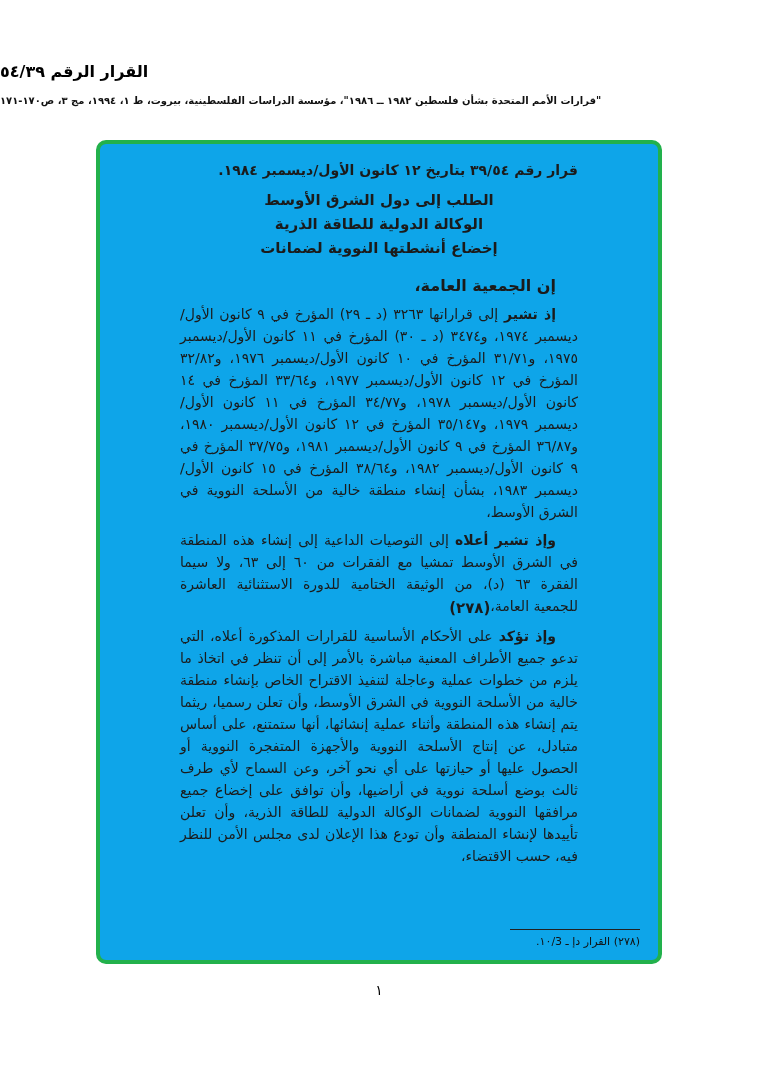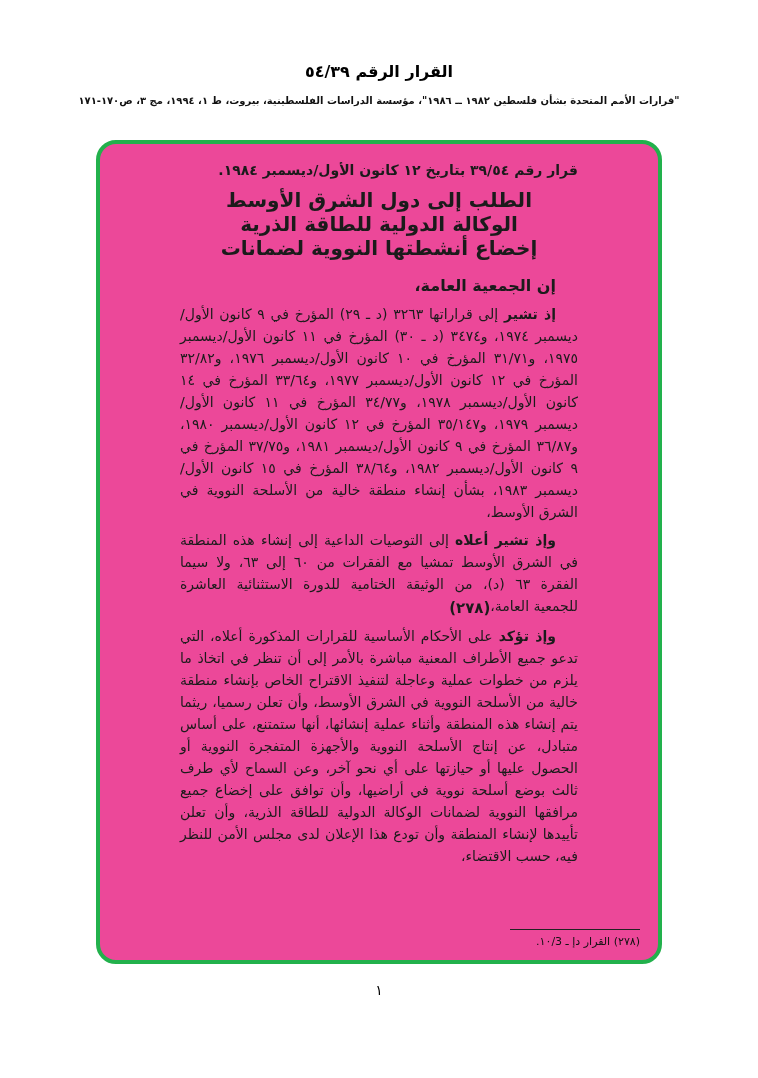--- a/index.html
+++ b/index.html
@@ -12,21 +12,21 @@
     width: 758px;
     height: 1078px;
     margin: 0 auto;
     background: #ffffff;
     font-family: "DejaVu Sans", sans-serif;
     color: #1b1b1b;
     direction: rtl;
     overflow: hidden;
   }
   .doc-header {
-    text-align: center;
+    text-align: left;
     padding-top: 62px;
   }
   .doc-title {
     font-size: 16px;
     font-weight: bold;
     color: #000;
     margin: 0 0 14px 0;
   }
   .doc-source {
     font-size: 10px;
@@ -35,39 +35,39 @@
     letter-spacing: 0;
   }
   .green-box {
     box-sizing: border-box;
     position: absolute;
     left: 96px;
     top: 140px;
     width: 566px;
     height: 824px;
     border: 4px solid #22b14c;
-    border-radius: 20px;
+    border-radius: 10px;
     padding-top: 18px;
     overflow: hidden;
-    background: #ec4899;
+    background: #0ea5e9;
   }
   .box-inner {
     width: 398px;
     margin: 0 auto;
   }
   .date-line {
     margin: 0 0 10px 0;
     font-size: 14px;
     font-weight: bold;
     text-align: right;
   }
   .res-title {
     text-align: center;
     font-weight: bold;
-    font-size: 20px;
+    font-size: 15px;
     line-height: 24px;
     margin: 0 0 16px 0;
   }
   .opening {
     margin: 12px 0 8px 0;
     font-weight: bold;
     text-indent: 22px;
     font-size: 16px;
   }
   .para {

